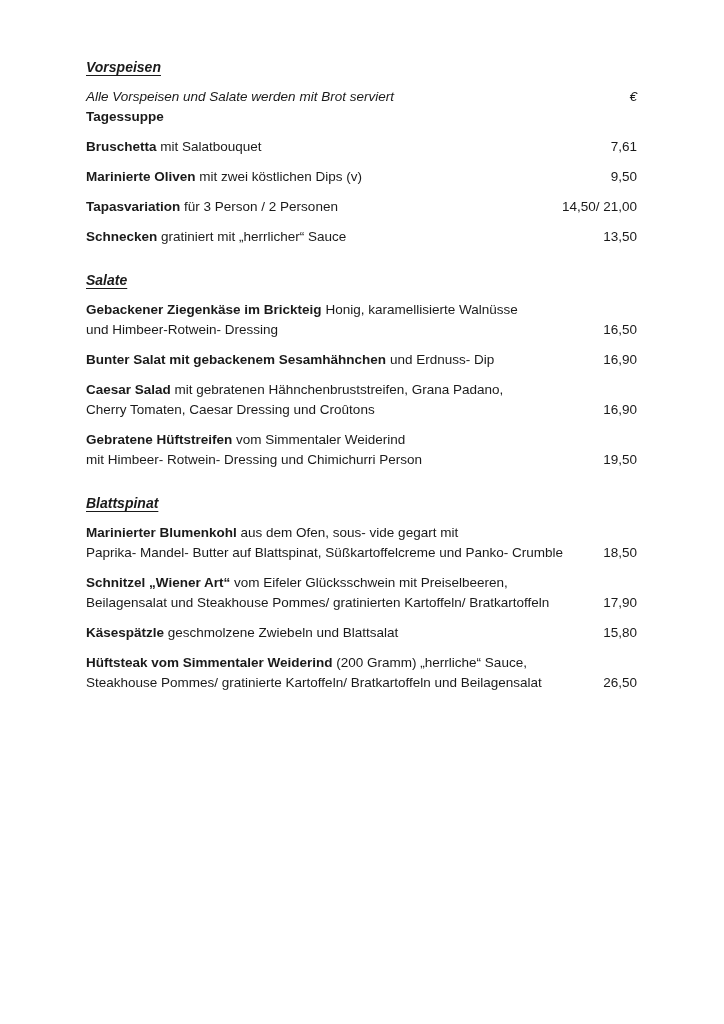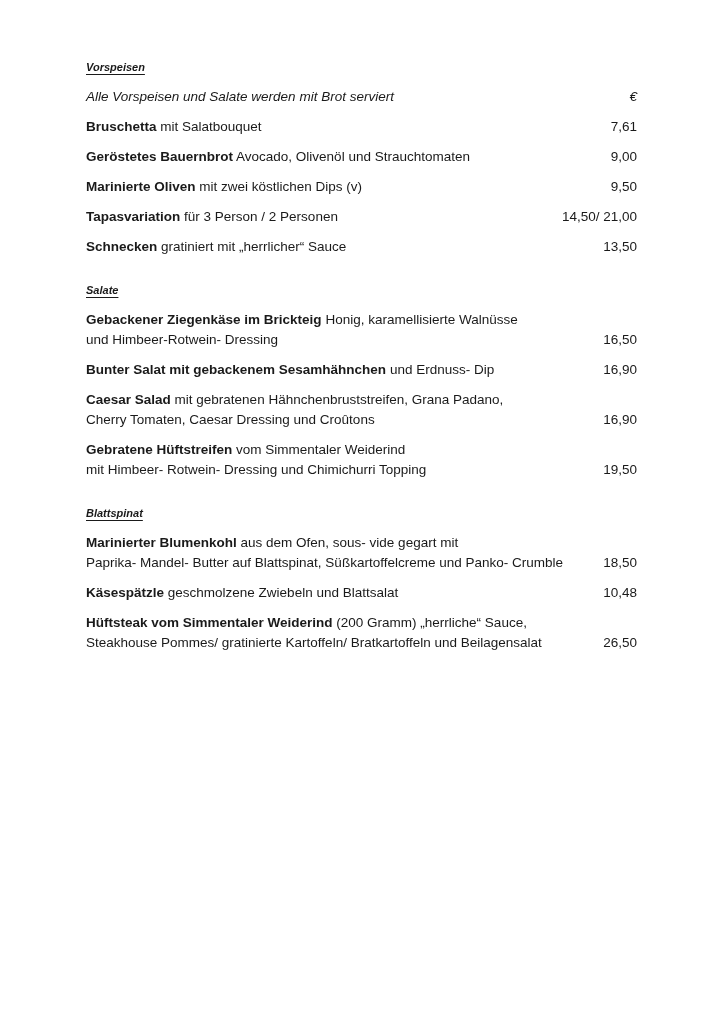--- a/index.html
+++ b/index.html
@@ -13,36 +13,36 @@
     font-family: "Liberation Sans", sans-serif;
     font-size: 13.5px;
     line-height: 20px;
     padding: 57px 87px 0 86px;
     overflow: hidden;
   }
   .menu-section { margin: 0; }
   .menu-section + .menu-section { margin-top: 23px; }
   .section-title {
     margin: 0 0 10px 0;
-    font-size: 11px;
+    font-size: 14px;
     line-height: 20px;
   }
   .section-title-text {
     font-weight: bold;
     font-style: italic;
     text-decoration: underline;
     text-underline-offset: 3px;
     text-decoration-thickness: 1px;
   }
   .note-row {
     display: flex;
     justify-content: space-between;
     align-items: flex-end;
     gap: 28px;
-    margin-bottom: 10px;
+    margin-bottom: 0;
     font-style: italic;
   }
   .menu-item {
     display: flex;
     justify-content: space-between;
     align-items: flex-end;
     gap: 12px;
     margin-bottom: 10px;
   }
   .item-text { flex: 1 1 auto; }
@@ -55,30 +55,30 @@
 <div class="page">
   <div id="menu-root">
   <section class="menu-section">
     <h2 class="section-title"><span class="section-title-text">Vorspeisen</span></h2>
 
   <div class="note-row">
     <span class="note-text">Alle Vorspeisen und Salate werden mit Brot serviert</span>
     <span class="currency">€</span>
   </div>
 
+  <div class="menu-item">
+    <div class="item-text"><span class="item-name">Tagessuppe</span> <span class="item-desc"></span></div>
+    <div class="item-price"></div>
+  </div>
 
   <div class="menu-item">
     <div class="item-text"><span class="item-name">Bruschetta</span> <span class="item-desc"><span>mit Salatbouquet</span></span></div>
     <div class="item-price">7,61</div>
   </div>
 
-  <div class="menu-item">
-    <div class="item-text"><span class="item-name">Geröstetes Bauernbrot</span> <span class="item-desc"><span>Avocado, Olivenöl und Strauchtomaten</span></span></div>
-    <div class="item-price">9,00</div>
-  </div>
 
   <div class="menu-item">
     <div class="item-text"><span class="item-name">Marinierte Oliven</span> <span class="item-desc"><span>mit zwei köstlichen Dips (v)</span></span></div>
     <div class="item-price">9,50</div>
   </div>
 
 
   <div class="menu-item">
     <div class="item-text"><span class="item-name">Tapasvariation</span> <span class="item-desc"><span>für 3 Person / 2 Personen</span></span></div>
     <div class="item-price">14,50/ 21,00</div>
@@ -102,37 +102,41 @@
     <div class="item-text"><span class="item-name">Bunter Salat mit gebackenem Sesamhähnchen</span> <span class="item-desc"><span>und Erdnuss- Dip</span></span></div>
     <div class="item-price">16,90</div>
   </div>
 
   <div class="menu-item">
     <div class="item-text"><span class="item-name">Caesar Salad</span> <span class="item-desc"><span>mit gebratenen Hähnchenbruststreifen, Grana Padano,</span><br><span>Cherry Tomaten, Caesar Dressing und Croûtons</span></span></div>
     <div class="item-price">16,90</div>
   </div>
 
   <div class="menu-item">
-    <div class="item-text"><span class="item-name">Gebratene Hüftstreifen</span> <span class="item-desc"><span>vom Simmentaler Weiderind</span><br><span>mit Himbeer- Rotwein- Dressing und Chimichurri Topping</span></span></div>
+    <div class="item-text"><span class="item-name">Gebratene Hüftstreifen</span> <span class="item-desc"><span>vom Simmentaler Weiderind</span><br><span>mit Himbeer- Rotwein- Dressing und Chimichurri Person</span></span></div>
     <div class="item-price">19,50</div>
   </div>
 </section>
 
   <section class="menu-section">
     <h2 class="section-title"><span class="section-title-text">Blattspinat</span></h2>
 
   <div class="menu-item">
     <div class="item-text"><span class="item-name">Marinierter Blumenkohl</span> <span class="item-desc"><span>aus dem Ofen, sous- vide gegart mit</span><br><span>Paprika- Mandel- Butter auf Blattspinat, Süßkartoffelcreme und Panko- Crumble</span></span></div>
     <div class="item-price">18,50</div>
   </div>
 
+  <div class="menu-item">
+    <div class="item-text"><span class="item-name">Schnitzel „Wiener Art“</span> <span class="item-desc"><span>vom Eifeler Glücksschwein mit Preiselbeeren,</span><br><span>Beilagensalat und Steakhouse Pommes/ gratinierten Kartoffeln/ Bratkartoffeln</span></span></div>
+    <div class="item-price">17,90</div>
+  </div>
 
   <div class="menu-item">
     <div class="item-text"><span class="item-name">Käsespätzle</span> <span class="item-desc"><span>geschmolzene Zwiebeln und Blattsalat</span></span></div>
-    <div class="item-price">10,48</div>
+    <div class="item-price">15,80</div>
   </div>
 
   <div class="menu-item">
     <div class="item-text"><span class="item-name">Hüftsteak vom Simmentaler Weiderind</span> <span class="item-desc"><span>(200 Gramm) „herrliche“ Sauce,</span><br><span>Steakhouse Pommes/ gratinierte Kartoffeln/ Bratkartoffeln und Beilagensalat</span></span></div>
     <div class="item-price">26,50</div>
   </div>
 </section>
 </div>
 </div>
 

